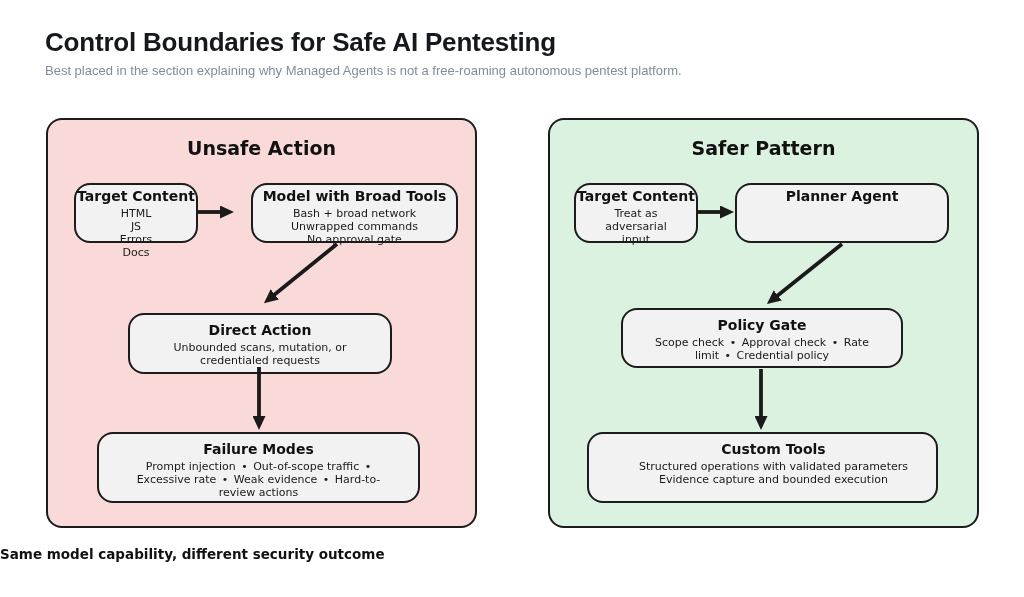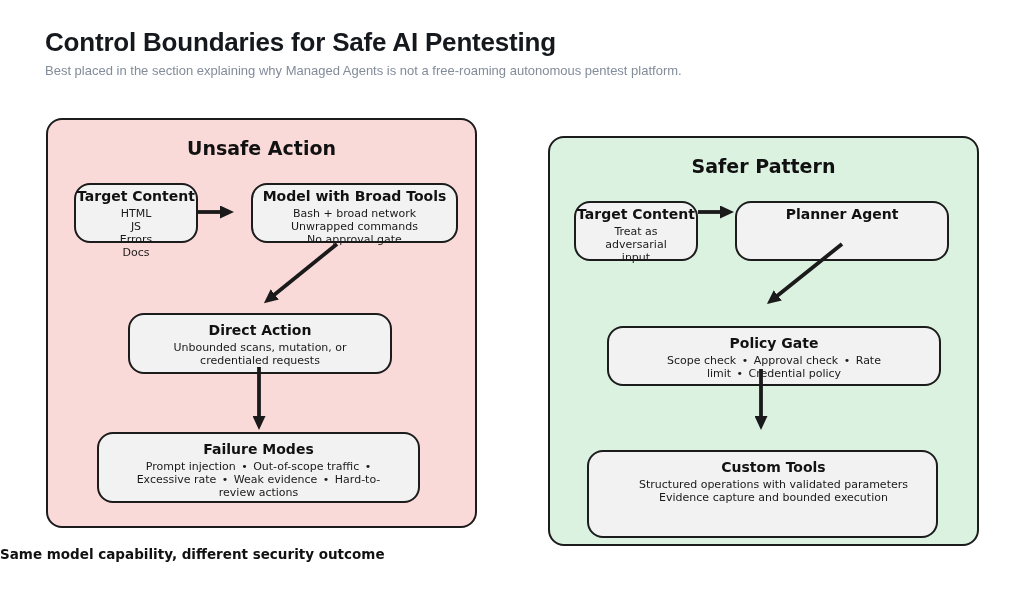--- a/index.html
+++ b/index.html
@@ -21,21 +21,21 @@
     font-family: "Liberation Sans", sans-serif;
     font-size: 13px; color: #828c9a; margin-top: 6px; line-height: 15px;
   }
 
   
   .panel {
     position: absolute; top: 118px; width: 431px; height: 410px;
     border: 2.5px solid #1c1c1c; border-radius: 16px;
   }
   .panel--unsafe { left: 46px;  background: #fadad8; }
-  .panel--safer  { left: 548px; background: #daf2df; margin-top: 18px; }
+  .panel--safer  { left: 548px; background: #daf2df; }
   .panel-title {
     text-align: center; margin-top: 17px;
     font-size: 19px; font-weight: bold; color: #111111;
   }
 
   
   .node {
     position: absolute; background: #f2f2f2;
     border: 2px solid #1c1c1c; border-radius: 16px;
     text-align: center; overflow: visible; z-index: 2;
@@ -49,22 +49,22 @@
   }
 
   
   .u-n0 { left: 26px;  top: 63px;  width: 124px; height: 60px; }
   .u-n1 { left: 203px; top: 63px;  width: 207px; height: 60px; }
   .u-n2 { left: 80px;  top: 193px; width: 264px; height: 61px; }
   .u-n3 { left: 49px;  top: 312px; width: 323px; height: 71px; }
 
   .s-n0 { left: 24px;  top: 63px;  width: 124px; height: 60px; }
   .s-n1 { left: 185px; top: 63px;  width: 214px; height: 60px; }
-  .s-n2 { left: 57px;  top: 188px; width: 334px; height: 60px; }
-  .s-n3 { left: 37px;  top: 312px; width: 351px; height: 88px; padding-left: 22px; }
+  .s-n2 { left: 71px;  top: 188px; width: 282px; height: 60px; }
+  .s-n3 { left: 37px;  top: 312px; width: 351px; height: 71px; padding-left: 22px; }
 
   
   .arrows { position: absolute; inset: 0; z-index: 5; pointer-events: none; }
   .arrows line { stroke: #1a1a1a; stroke-width: 3.8px; }
   .arrows path { fill: #1a1a1a; }
 
   
   .footer-caption {
     position: absolute; left: 0; top: 546px; width: 1024px;
     font-size: 13.5px; font-weight: bold; color: #111111;

